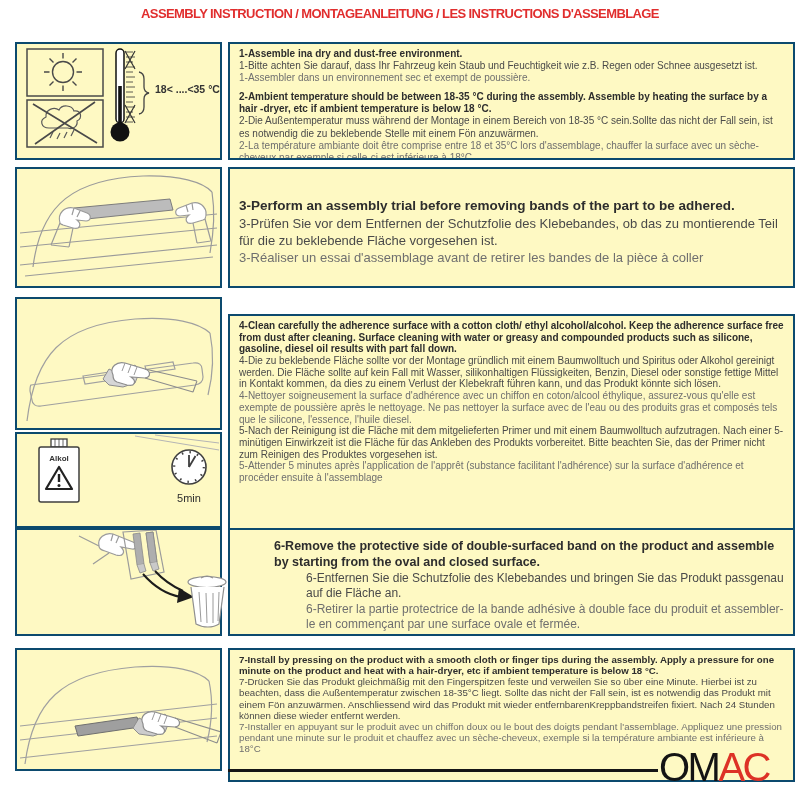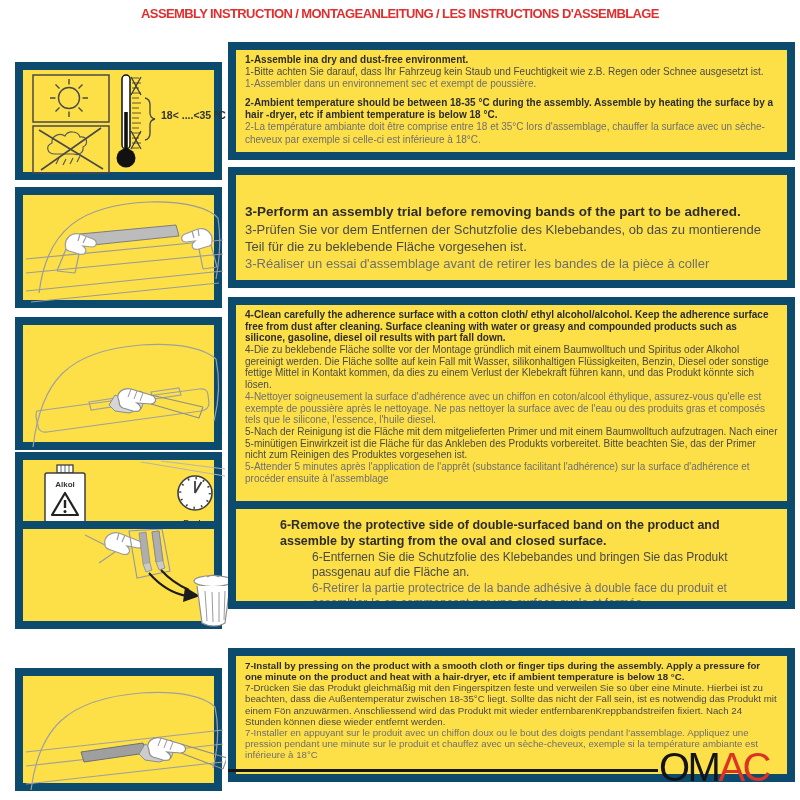--- a/index.html
+++ b/index.html
@@ -4,29 +4,29 @@
 <style>
   html,body{margin:0;padding:0;}
   body{
     width:800px;height:800px;background:#ffffff;position:relative;overflow:hidden;
     font-family:"Liberation Sans",sans-serif;
   }
   .page-title{
     position:absolute;top:6px;left:0;width:800px;margin:0;text-align:center;
     font-size:13px;font-weight:bold;letter-spacing:-0.6px;color:#e12e2e;white-space:nowrap;
   }
-  .box{position:absolute;border:8px solid #0c4a6e;background:#fde047;box-sizing:border-box;}
-  .il{left:15px;width:207px;margin-top:20px;}
+  .box{position:absolute;border:2px solid #0c4a6e;background:#fef9c3;box-sizing:border-box;}
+  .il{left:15px;width:207px;}
   .tx{left:228px;width:567px;padding:4px 9px;overflow:hidden;}
   .r1{top:42px;height:118px;}
   .r2{top:167px;height:121px;}
   .r3a{top:297px;height:133px;}
   .r3b{top:432px;height:96px;}
-  .r3t{top:297px;height:224px;}
-  .r4{top:501px;height:108px;padding-left:44px;}
+  .r3t{top:314px;height:224px;}
+  .r4{top:528px;height:108px;padding-left:44px;}
   .r5i{top:648px;height:123px;}
   .r5t{top:648px;height:134px;}
   .tx p{margin:0;font-size:10px;line-height:1.21;}
   .r3t p{line-height:1.17;}
   .r5t p{font-size:9.7px;line-height:1.15;}
   .en{font-weight:bold;color:#2d2d2d;}
   .de{color:#4a4a4a;}
   .fr{color:#6f6f6f;}
   .mt{margin-top:7px !important;}
   .big{padding-top:28px;}
@@ -82,20 +82,21 @@
     <path d="M122,28 q5,1 5,7 l0,8 q0,5 5,6 q-5,1 -5,6 l0,8 q0,6 -5,7" fill="none" stroke="#444" stroke-width="1.3"></path>
     <text x="138" y="49" font-size="10.5" font-weight="bold" fill="#333">18&lt; ....&lt;35 °C</text>
   </svg>
 </div>
 
 <div class="box tx r1">
   <p class="en">1-Assemble ina dry and dust-free environment.</p>
   <p class="de">1-Bitte achten Sie darauf, dass Ihr Fahrzeug kein Staub und Feuchtigkeit wie z.B. Regen oder Schnee ausgesetzt ist.</p>
   <p class="fr">1-Assembler dans un environnement sec et exempt de poussière.</p>
   <p class="en mt">2-Ambient temperature should be between 18-35 °C  during the assembly. Assemble by heating the surface by a hair -dryer, etc if ambient temperature is below 18 °C.</p>
+  <p class="de">2-Die Außentemperatur muss während der Montage in einem Bereich von 18-35 °C  sein.Sollte das nicht der Fall sein, ist es notwendig die zu beklebende Stelle mit einem Fön anzuwärmen.</p>
   <p class="fr">2-La température ambiante doit être comprise entre 18 et 35°C lors d'assemblage, chauffer la surface avec un sèche-cheveux par exemple si celle-ci est inférieure à 18°C.</p>
 </div>
 
 <div class="box il r2">
   <svg width="203" height="117" viewBox="0 0 203 117">
     <g stroke="#9b9b9b" stroke-width="1.2" fill="none">
       <path d="M16,98 C24,34 58,10 126,7 C162,6 186,13 195,23"></path>
       <path d="M195,23 C198,42 197,62 193,84"></path>
       <path d="M3,64 L200,45 M3,78 L200,59 M3,96 L200,76 M8,107 L196,88"></path>
     </g>

